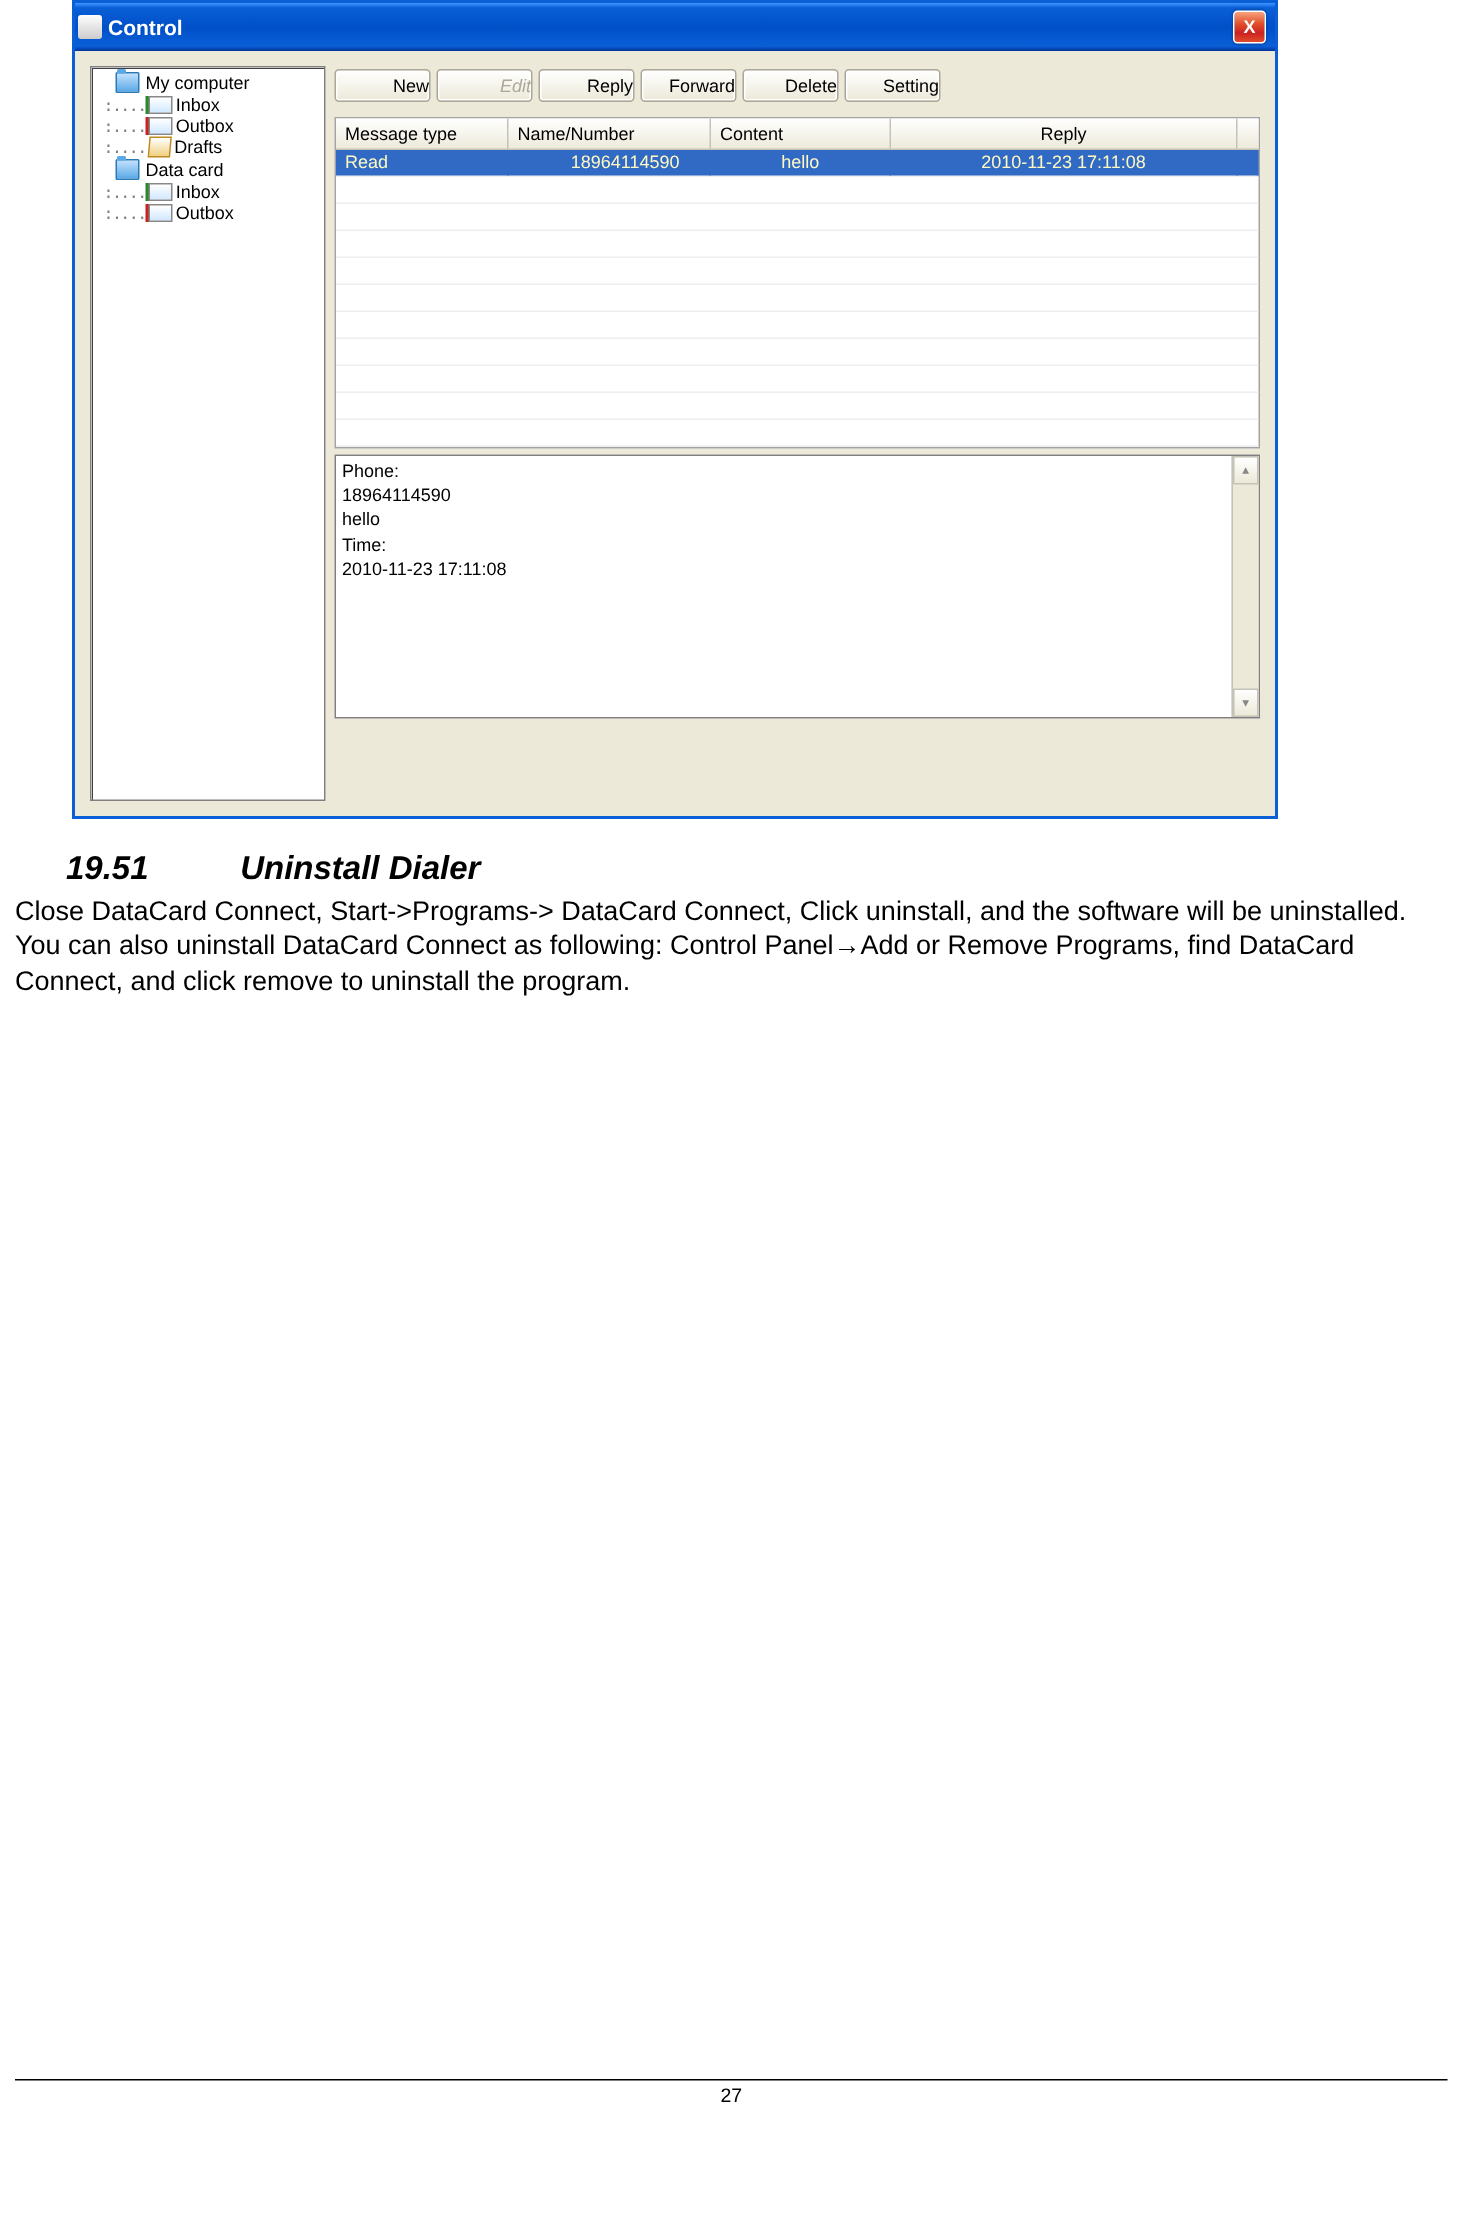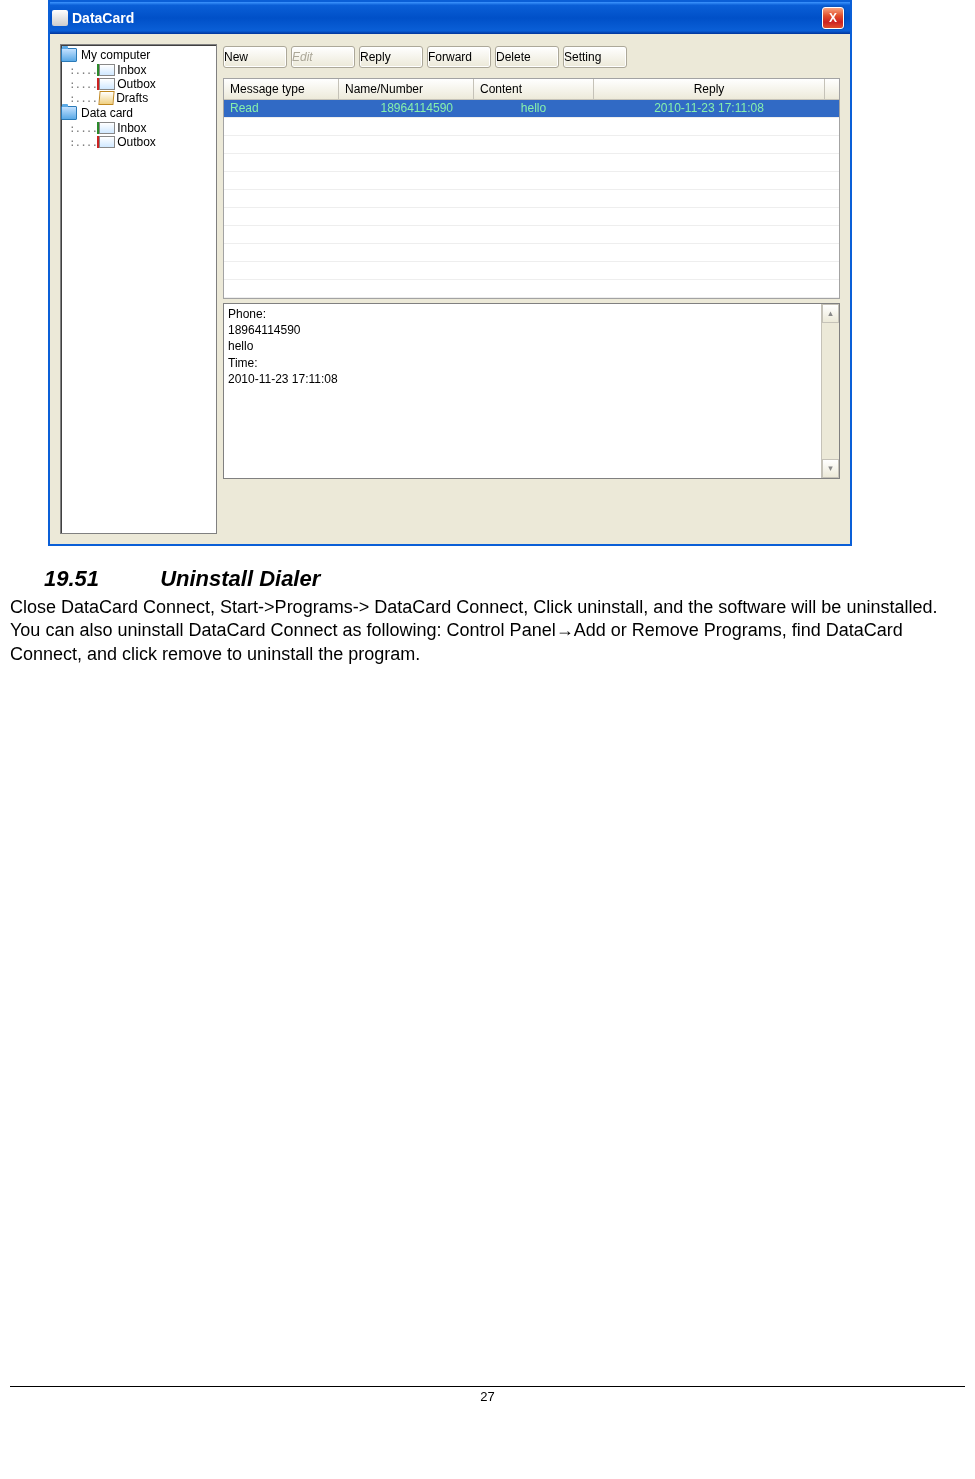--- a/index.html
+++ b/index.html
@@ -68,21 +68,21 @@
     background: #fff;
     border: 1px solid #808080;
     box-shadow: inset 1px 1px 0 #404040;
     padding: 2px 0;
     font-size: 12px;
     font-family: Tahoma, sans-serif;
   }
   .tree-item {
     display: flex;
     align-items: flex-start;
-    padding: 1px 0;
+    padding: 1px 16px;
     gap: 4px;
     white-space: nowrap;
   }
   .tree-child {
     padding-left: 8px;
     display: flex;
     align-items: center;
     gap: 2px;
   }
   .dotted {
@@ -134,21 +134,21 @@
   .toolbar {
     display: flex;
     gap: 4px;
     padding: 2px 0 6px 0;
   }
   .tbtn {
     font-family: Tahoma, sans-serif;
     font-size: 12px;
     padding: 3px 0;
     width: 62px;
-    text-align: left;
+    text-align: right;
     background: linear-gradient(to bottom, #fff, #ece9d8);
     border: 1px solid #aca899;
     border-radius: 3px;
     box-shadow: 0 0 0 1px #fff inset;
   }
   .tbtn.disabled { color: #aca899; font-style: italic; }
   .grid {
     border: 1px solid #a3a3a3;
     background: #fff;
     font-family: Tahoma, sans-serif;
@@ -171,21 +171,21 @@
   .col4 { flex: 1; text-align: center;}
   .colend { width: 14px; border-right: none; }
   .grid-rows { }
   .grow {
     display: flex;
     height: 17px;
     border-bottom: 1px solid #eee;
   }
   .grow.selected {
     background: #316ac5;
-    color: #86efac;
+    color: #fef9c3;
   }
   .gc {
     padding: 1px 6px;
     box-sizing: border-box;
     overflow: hidden;
     border-right: 1px solid transparent;
   }
   .grow.selected .gc { border-right: 1px solid #316ac5; }
   .gc.col2 { text-align: right; padding-right: 20px;}
   .gc.col3 { text-align: center; }
@@ -243,21 +243,21 @@
   }
 </style>
 </head>
 <body>
 
 <div class="page">
   <div class="window">
     <div class="titlebar">
       <div class="titlebar-left">
         <span class="title-icon"></span>
-        <span>DataCard</span>
+        <span>Control</span>
       </div>
       <div class="close-btn">
         <span>X</span>
       </div>
     </div>
     <div class="win-body">
       <div class="tree-panel">
         <div class="tree-item">
           <span class="folder-icon"></span>
           <span>My computer</span>

